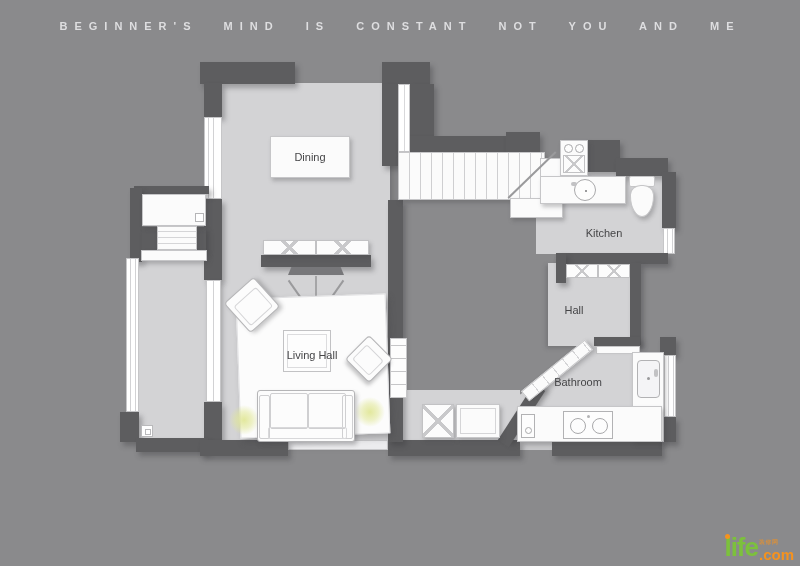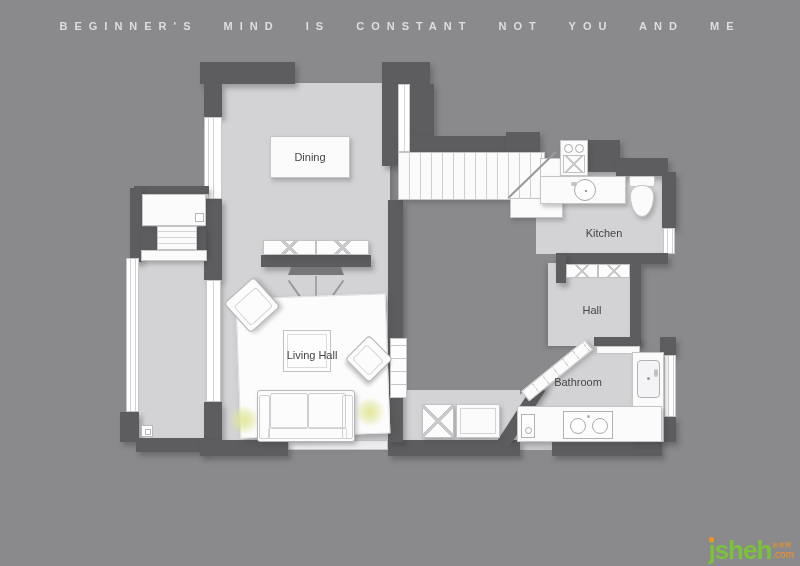--- a/index.html
+++ b/index.html
@@ -26,21 +26,21 @@
   .footer{position:absolute;left:0;top:482px;width:100%;text-align:center;color:#c9c9cb;}
   .brand{font-size:27px;font-weight:bold;letter-spacing:2px;color:#f6f6f8;line-height:1.0;transform:scale(.92,1.05);}
   .sub{font-size:9px;letter-spacing:4px;color:#adadaf;margin-top:1px;}
   .date{font-size:6.5px;letter-spacing:1.5px;color:#a3a3a5;margin-top:4px;}
   .fine{font-size:5.5px;color:#9c9c9e;margin-top:5px;line-height:1.5;}
   .wm{position:absolute;right:6px;bottom:4px;display:flex;align-items:flex-start;z-index:50;}
   .wm-name{font-size:26px;font-weight:800;color:#7cc13c;line-height:.9;position:relative;letter-spacing:-1px;}
   .wm-dot{position:absolute;left:1px;top:-2px;width:5px;height:5px;border-radius:50%;background:#f5921e;}
   .wm-col{display:flex;flex-direction:column;align-items:flex-start;margin-left:1px;margin-top:2px;}
   .wm-tag{font-size:6px;color:#f5921e;letter-spacing:.5px;}
-  .wm-com{font-size:10px;font-weight:normal;color:#f5921e;line-height:1;}
+  .wm-com{font-size:15px;font-weight:bold;color:#f5921e;line-height:1;}
   .chair{background:#fbfbfb;border:1px solid #bcbcbe;border-radius:3px;box-shadow:2px 2px 3px rgba(70,70,72,.3);box-sizing:border-box;position:absolute;}
   .chair::after{content:"";position:absolute;left:2px;right:2px;top:2px;bottom:60%;border:1px solid #d8d8da;border-radius:2px;}
   .circ{position:absolute;border:1px solid #a9a9ab;border-radius:50%;background:#fdfdfd;box-sizing:border-box;}
 </style>
 </head>
 <body>
 
 <div id="canvas">
 
   <div class="motto">BEGINNER'S MIND IS CONSTANT NOT YOU AND ME</div>
@@ -188,26 +188,26 @@
     <div class="chair" style="left:317px;top:114px;width:26px;height:23px;"></div>
     <div class="chair" style="left:281px;top:176px;width:26px;height:23px;transform:rotate(180deg);"></div>
     <div class="chair" style="left:317px;top:176px;width:26px;height:23px;transform:rotate(180deg);"></div>
     <div class="chair" style="left:251px;top:141px;width:20px;height:30px;"></div>
     <div class="chair" style="left:351px;top:141px;width:20px;height:30px;"></div>
     <div class="wht z3" style="left:270px;top:136px;width:80px;height:42px;"></div>
 
     <span class="lbl" style="left:310px;top:157px;">Dining</span>
     <span class="lbl" style="left:312px;top:355px;">Living Hall</span>
     <span class="lbl" style="left:604px;top:233px;">Kitchen</span>
-    <span class="lbl" style="left:592px;top:310px;">Hall</span>
+    <span class="lbl" style="left:574px;top:310px;">Hall</span>
     <span class="lbl" style="left:578px;top:382px;">Bathroom</span>
   </div>
 
 
   <div class="wm">
-    <div class="wm-name"><span class="wm-dot"></span><span>jsheh</span></div>
+    <div class="wm-name"><span class="wm-dot"></span><span>life</span></div>
     <div class="wm-col">
       <span class="wm-tag">装修网</span>
       <span class="wm-com">.com</span>
     </div>
   </div>
 
 </div>
 
 </body></html>

